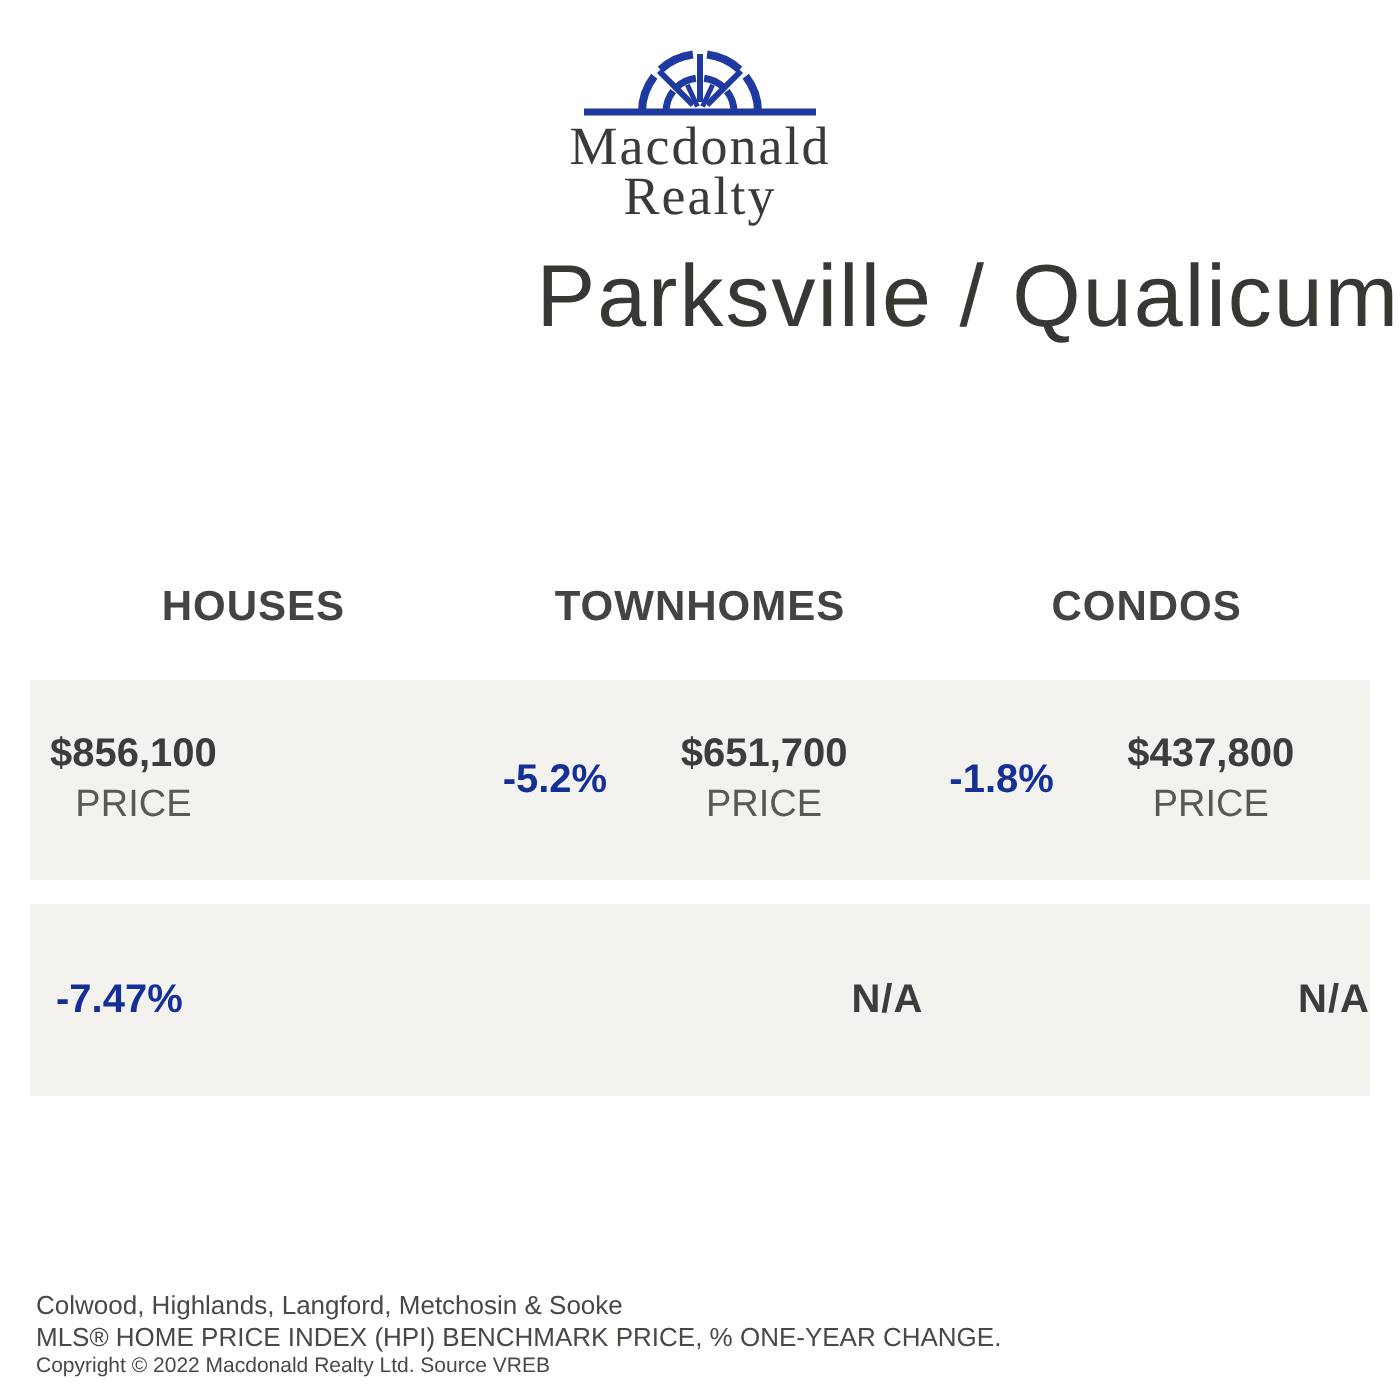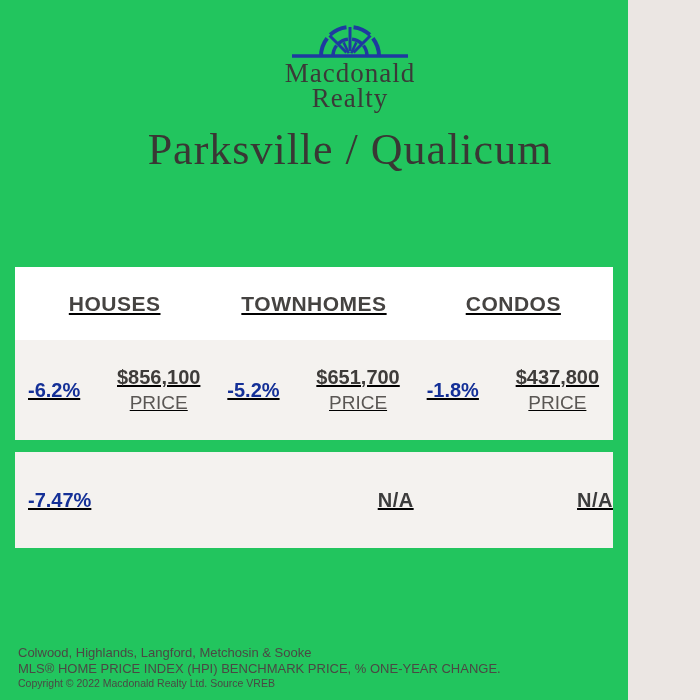--- a/index.html
+++ b/index.html
@@ -3,61 +3,60 @@
 <meta charset="utf-8">
 <style>
   * { margin: 0; padding: 0; box-sizing: border-box; }
   html, body { width: 700px; height: 700px; }
   body {
     font-family: "Liberation Sans", sans-serif;
     background: #ebe6e3;
   }
   .canvas {
     position: relative;
-    width: 628px;
+    width: 700px;
     height: 700px;
-    background: #22c55e;
+    background: #ffffff;
     overflow: hidden;
   }
 
   
   .brand { position: absolute; top: 16px; left: 0; width: 700px; text-align: center; }
   .brand svg { display: block; margin: 0 auto; }
   .brand-name {
     margin-top: 1px;
     font-family: "Liberation Serif", serif;
     font-size: 27px;
     line-height: 25px;
     letter-spacing: 1px;
     color: #3b3a38;
   }
 
   
   .title {
     position: absolute; top: 124px; left: 0; width: 700px;
-    text-align: center;
-    font-family: Liberation Serif, serif;
+    text-align: right;
+    font-family: Liberation Sans, sans-serif;
     font-weight: 300;
     font-size: 44px;
     letter-spacing: 1px;
     color: #393734;
   }
   .subtitle {
     position: absolute; top: 189px; left: 0; width: 700px;
     text-align: center;
     font-size: 19px;
     color: #403d3a;
   }
 
   
   .grid {
     position: absolute; top: 267px; left: 15px; right: 15px;
     display: grid;
     grid-template-columns: 1fr 1fr 1fr;
-    text-decoration: underline;
   }
   .col { display: flex; flex-direction: column; }
   .card-header {
     height: 73px;
     background: #ffffff;
     display: flex; align-items: center; justify-content: center;
     font-size: 21px; font-weight: bold; letter-spacing: 0.5px;
     color: #454341;
   }
   .cell {
@@ -128,21 +127,20 @@
     </div>
   </div>
 
   <div class="title">Parksville / Qualicum</div>
 
   <div class="grid">
 
     <div class="col">
       <div class="card-header">HOUSES</div>
       <div class="cell price">
-        <span class="pct">-6.2%</span>
         <span class="stack">
           <span class="val">$856,100</span>
           <span class="lbl">PRICE</span>
         </span>
       </div>
       <div class="cell sales">
         <span class="pct">-7.47%</span>
       </div>
     </div>
 

